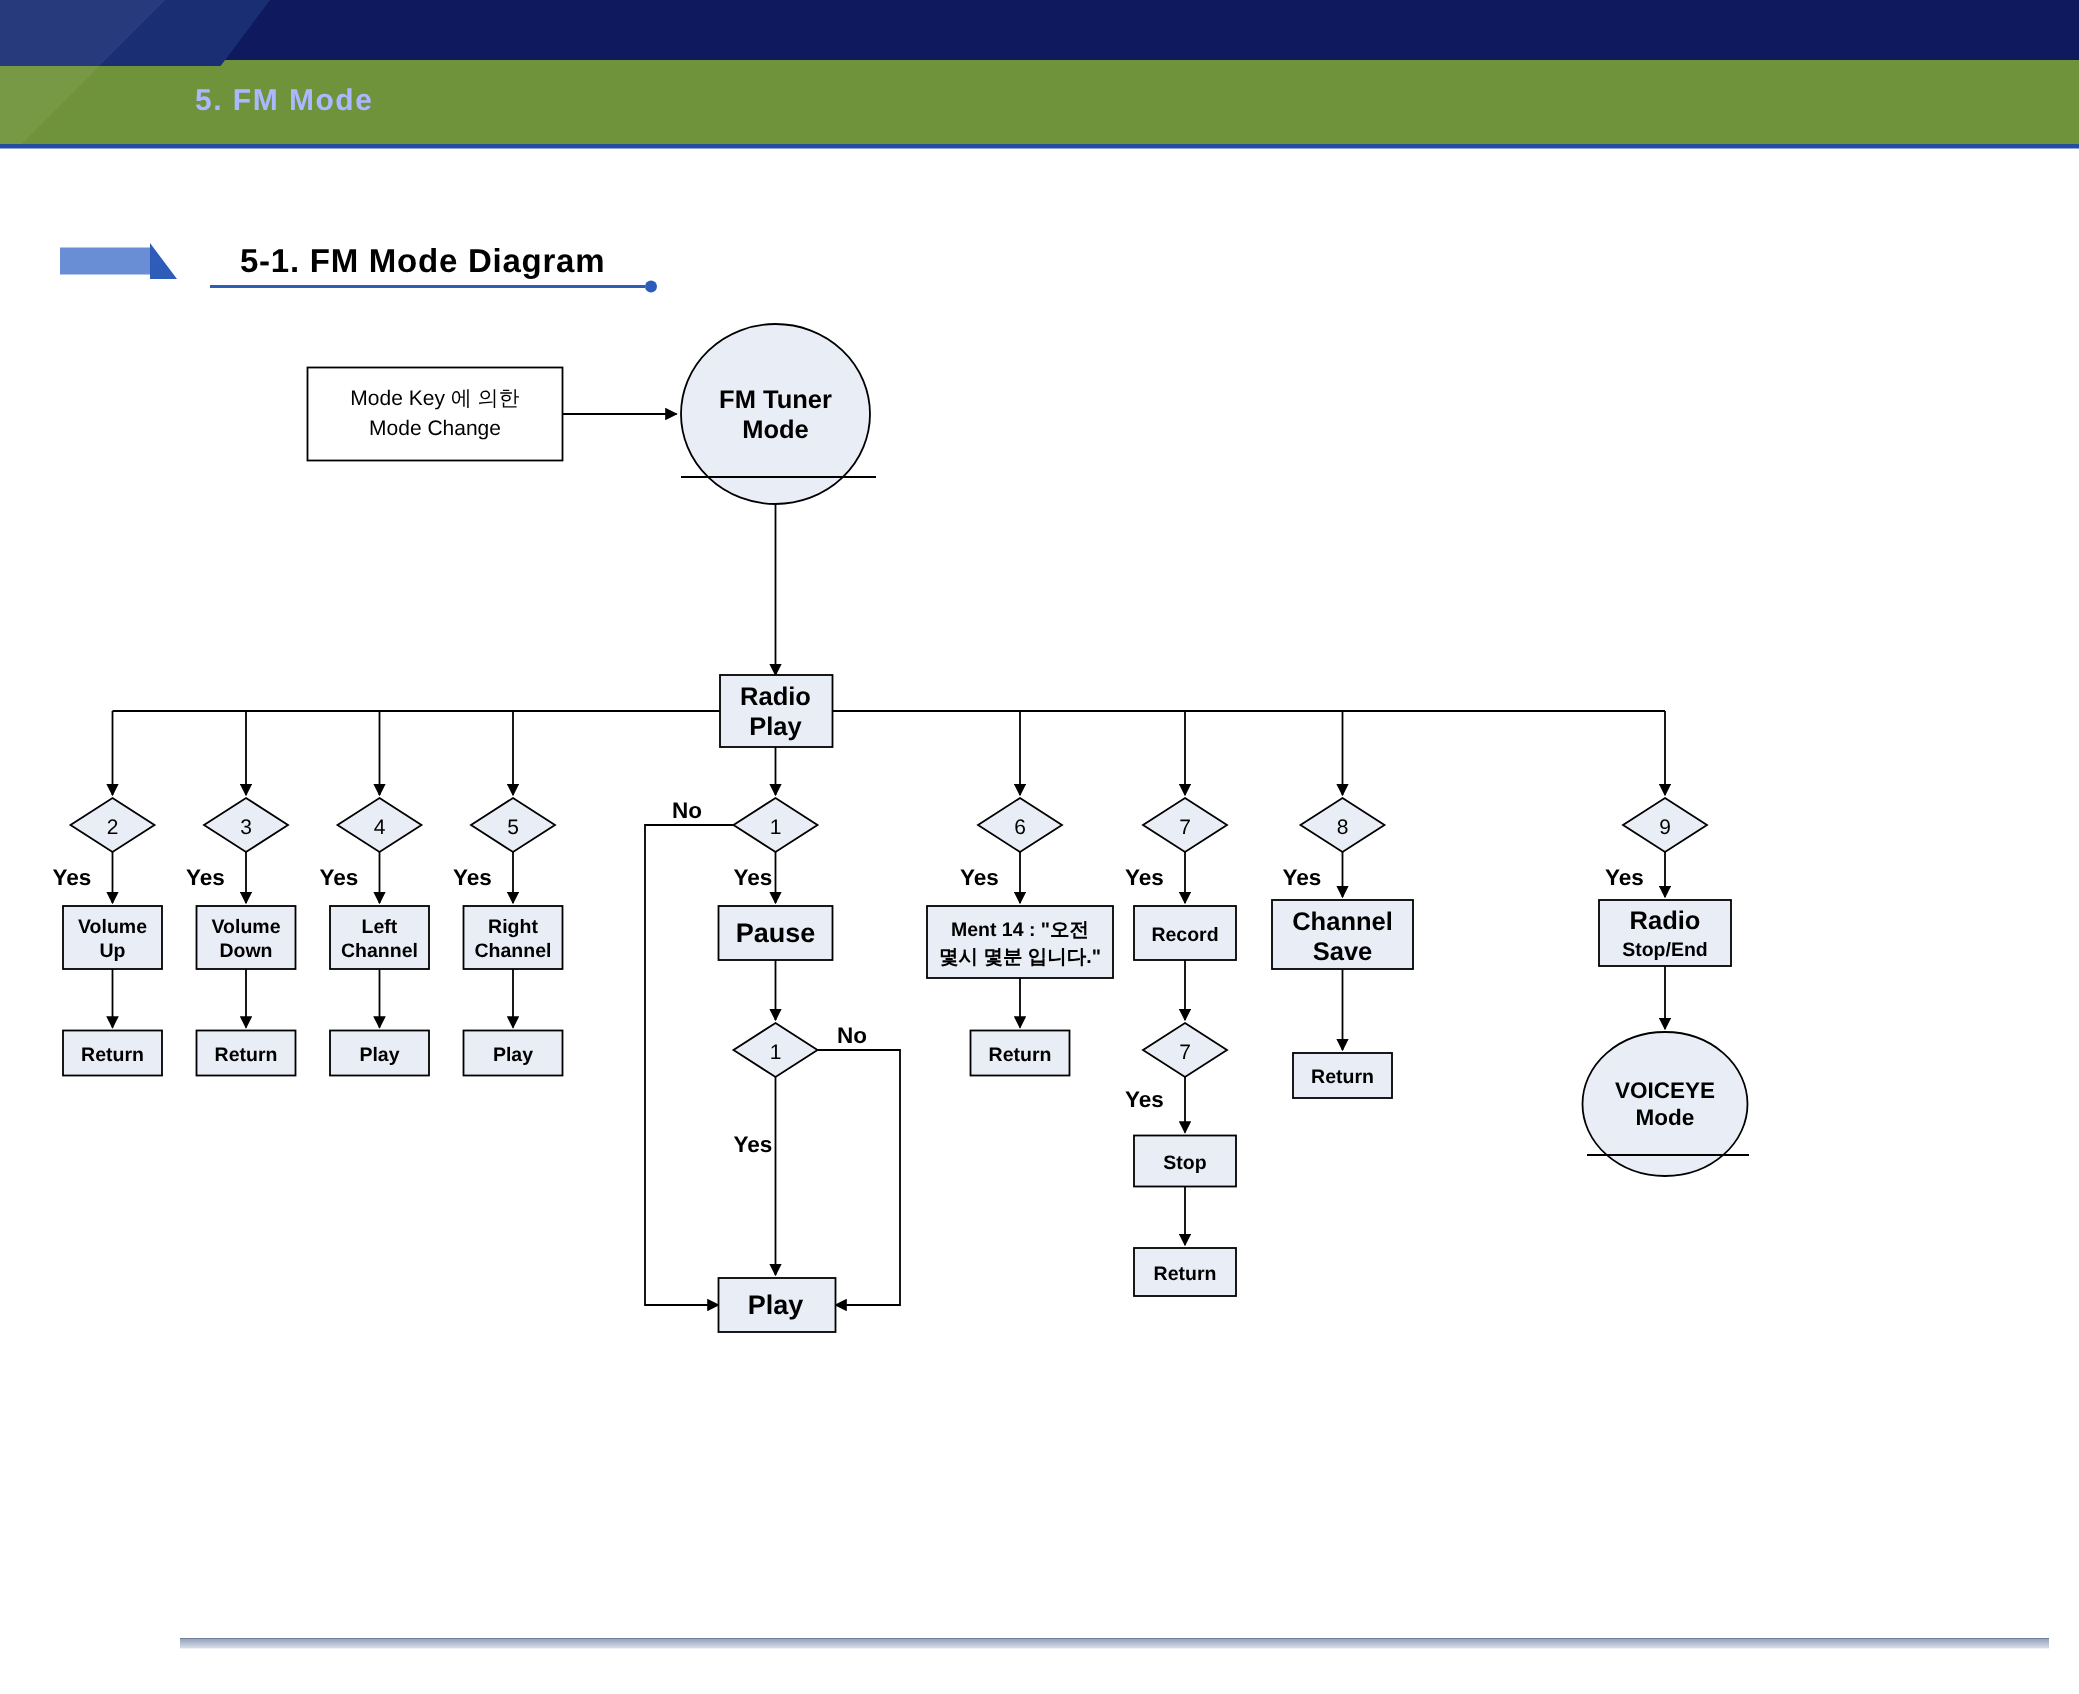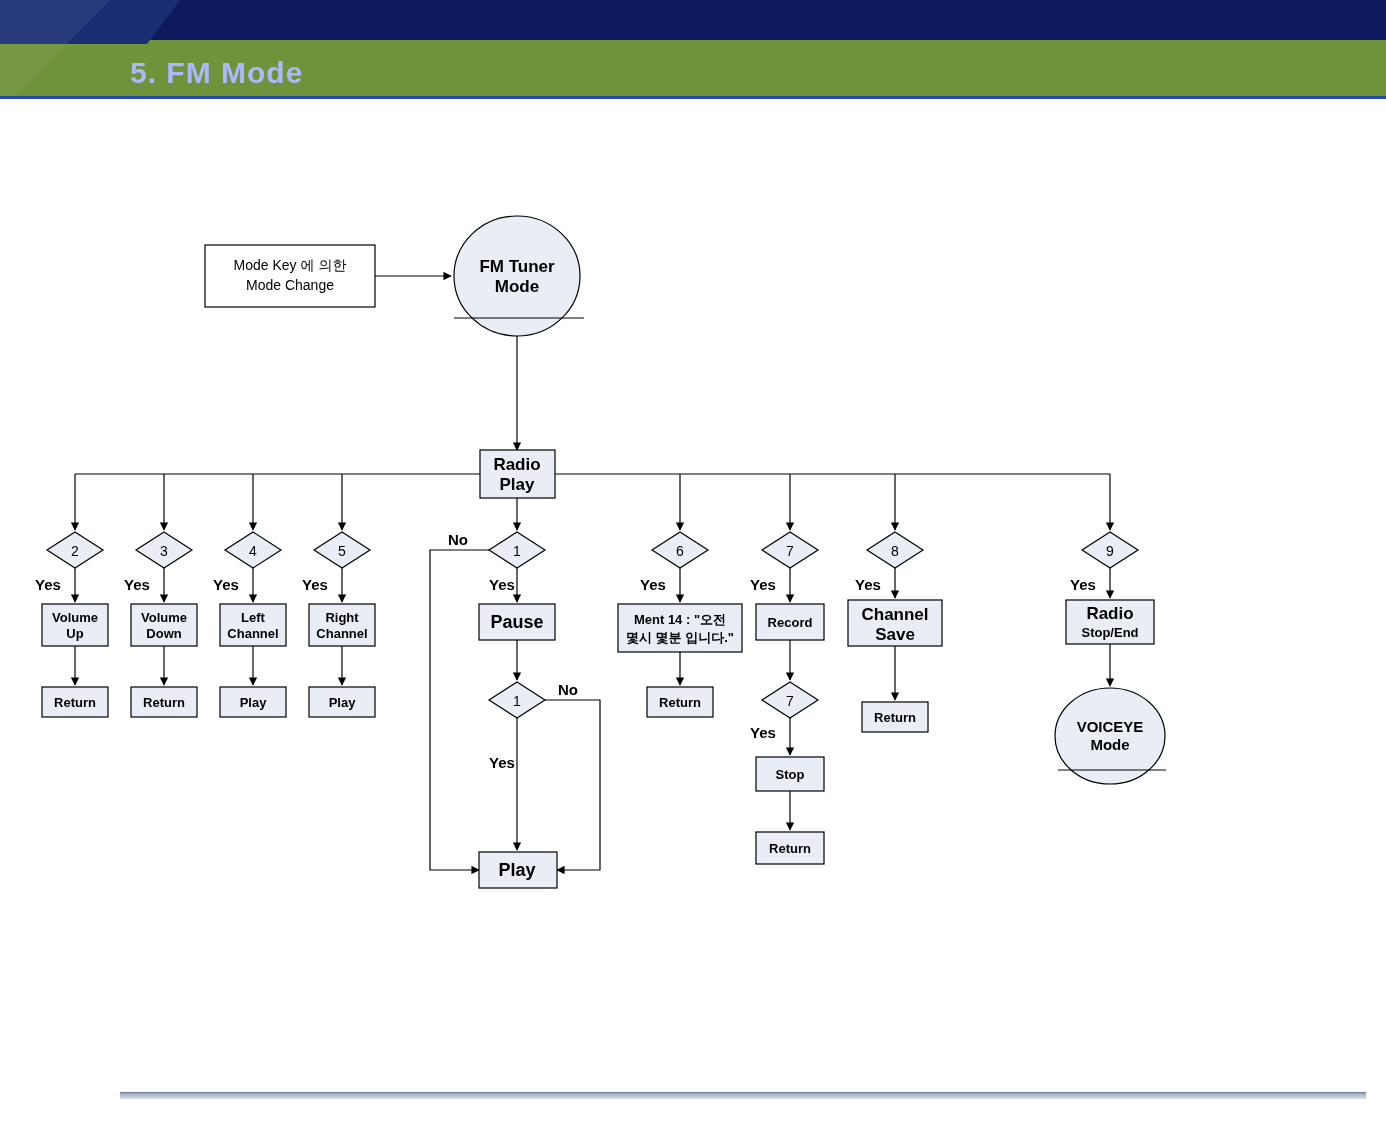--- a/index.html
+++ b/index.html
@@ -30,21 +30,21 @@
     left: 0; top: 0;
     width: 180px; height: 96px;
     background:
       linear-gradient(135deg, rgba(255,255,255,0.06) 0 40%, transparent 40% 100%),
       linear-gradient(#1a2e74 0 46%, #6f933a 46% 100%);
     clip-path: polygon(0 0, 100% 0, 60% 100%, 0 100%);
   }
   .header-title {
     position: absolute;
     left: 130px; top: 56px;
-    font-size: 30px;
+    font-size: 20px;
     font-weight: bold;
     color: #aab9ff;
     letter-spacing: 1px;
   }
   .header-underline {
     position: absolute;
     left: 0px; top: 96px; height: 3px; width: 100%;
     background: #254ea3;
   }
 
@@ -102,20 +102,27 @@
 <body>
 
 <div class="page">
 
   <div class="header-bar">
     <div class="header-corner"></div>
     <div class="header-title">5. FM Mode</div>
   </div>
   <div class="header-underline"></div>
 
+  <div class="sub-arrow">
+    <div class="sub-bar"></div>
+    <div class="sub-slash"></div>
+    <div class="sub-text">5-1. FM Mode Diagram</div>
+    <div class="sub-line"></div>
+    <div class="sub-dot"></div>
+  </div>
 
   <svg class="flow" viewBox="0 0 1386 830">
     <defs>
       <marker id="arrow" viewBox="0 0 10 10" refX="9" refY="5" markerWidth="7" markerHeight="7" orient="auto-start-reverse">
         <path d="M 0 0 L 10 5 L 0 10 z" fill="#000"></path>
       </marker>
     </defs>
 
     <g>
       <rect class="rect-plain" x="205" y="45" width="170" height="62"></rect>

